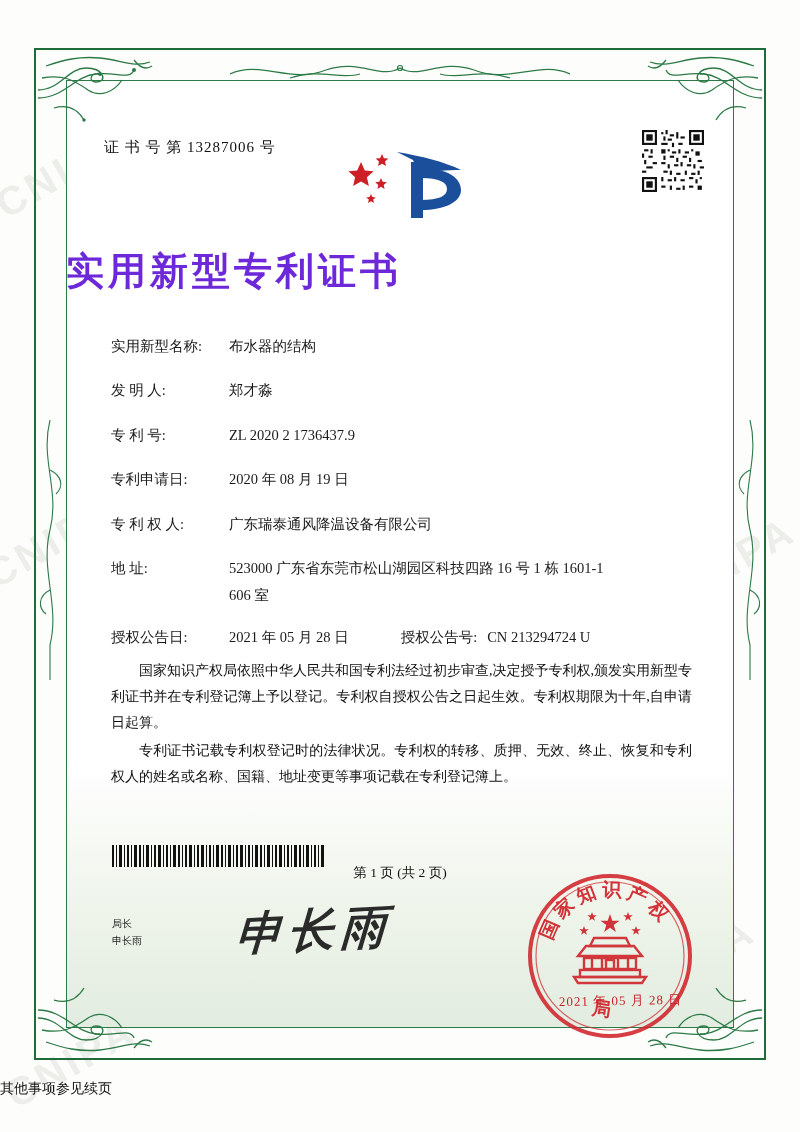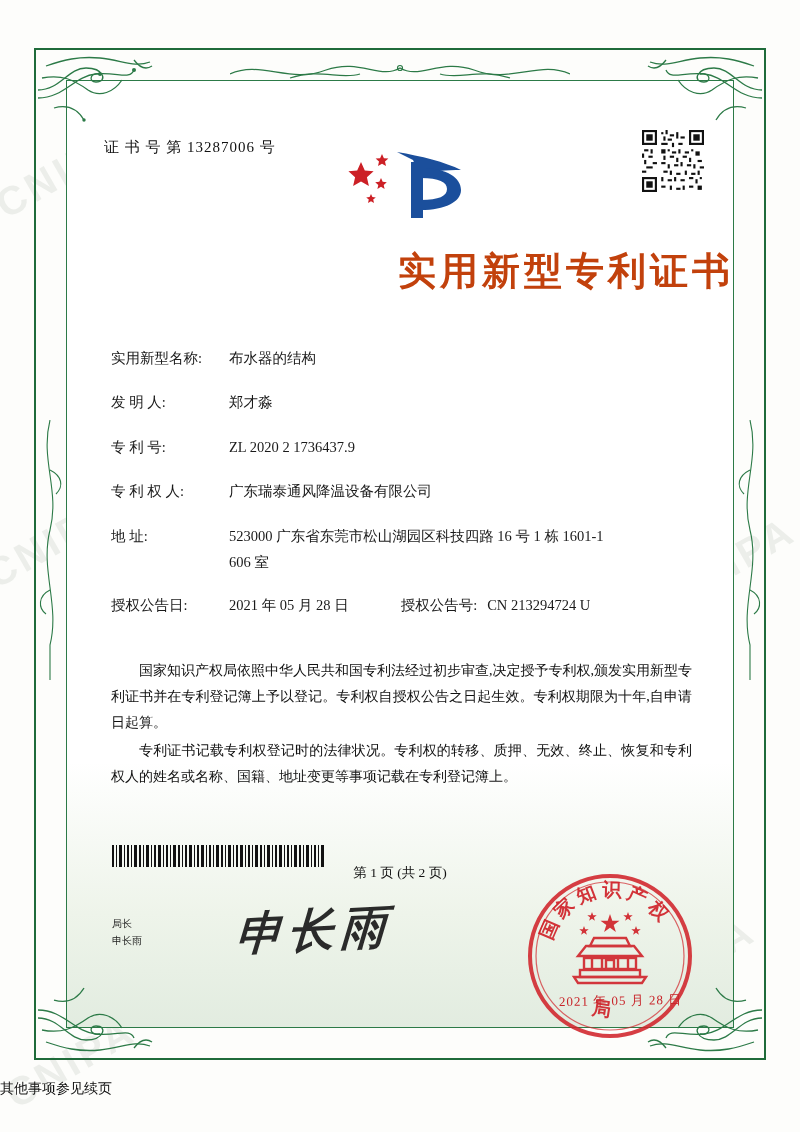--- a/index.html
+++ b/index.html
@@ -108,42 +108,41 @@
     transform: translateX(-50%);
     width: 130px;
     height: 85px;
   }
 
   .title {
     position: absolute;
     left: 0;
     right: 0;
     top: 166px;
-    text-align: right;
+    text-align: left;
     font-size: 38px;
     font-weight: 700;
     letter-spacing: 4px;
-    color: #c2410c;
+    color: #6d28d9;
     font-family: "Liberation Serif", "DejaVu Serif", serif;
   }
 
   
   .fields {
     position: absolute;
     left: 45px;
     top: 255px;
     right: 40px;
     font-size: 14.5px;
     line-height: 1.55;
   }
   .row {
     display: flex;
     margin-bottom: 22px;
     align-items: flex-start;
-    margin-top: 12px;
   }
   .row .label {
     width: 118px;
     flex: 0 0 118px;
     letter-spacing: 0px;
     white-space: nowrap;
   }
   .row .val {
     flex: 1 1 auto;
     word-break: break-all;
@@ -446,20 +445,24 @@
       </div>
       <div class="row">
         <div class="label">发  明  人:</div>
         <div class="val">郑才淼</div>
       </div>
       <div class="row">
         <div class="label">专  利  号:</div>
         <div class="val">ZL 2020 2 1736437.9</div>
       </div>
       <div class="row">
+        <div class="label">专利申请日:</div>
+        <div class="val">2020 年 08 月 19 日</div>
+      </div>
+      <div class="row">
         <div class="label">专 利 权 人:</div>
         <div class="val">广东瑞泰通风降温设备有限公司</div>
       </div>
       <div class="row" style="margin-bottom:4px;">
         <div class="label">地        址:</div>
         <div class="val">523000 广东省东莞市松山湖园区科技四路 16 号 1 栋 1601-1</div>
       </div>
       <div class="sub-val" style="margin-bottom:20px;">606 室</div>
 
       <div class="row-inline">

